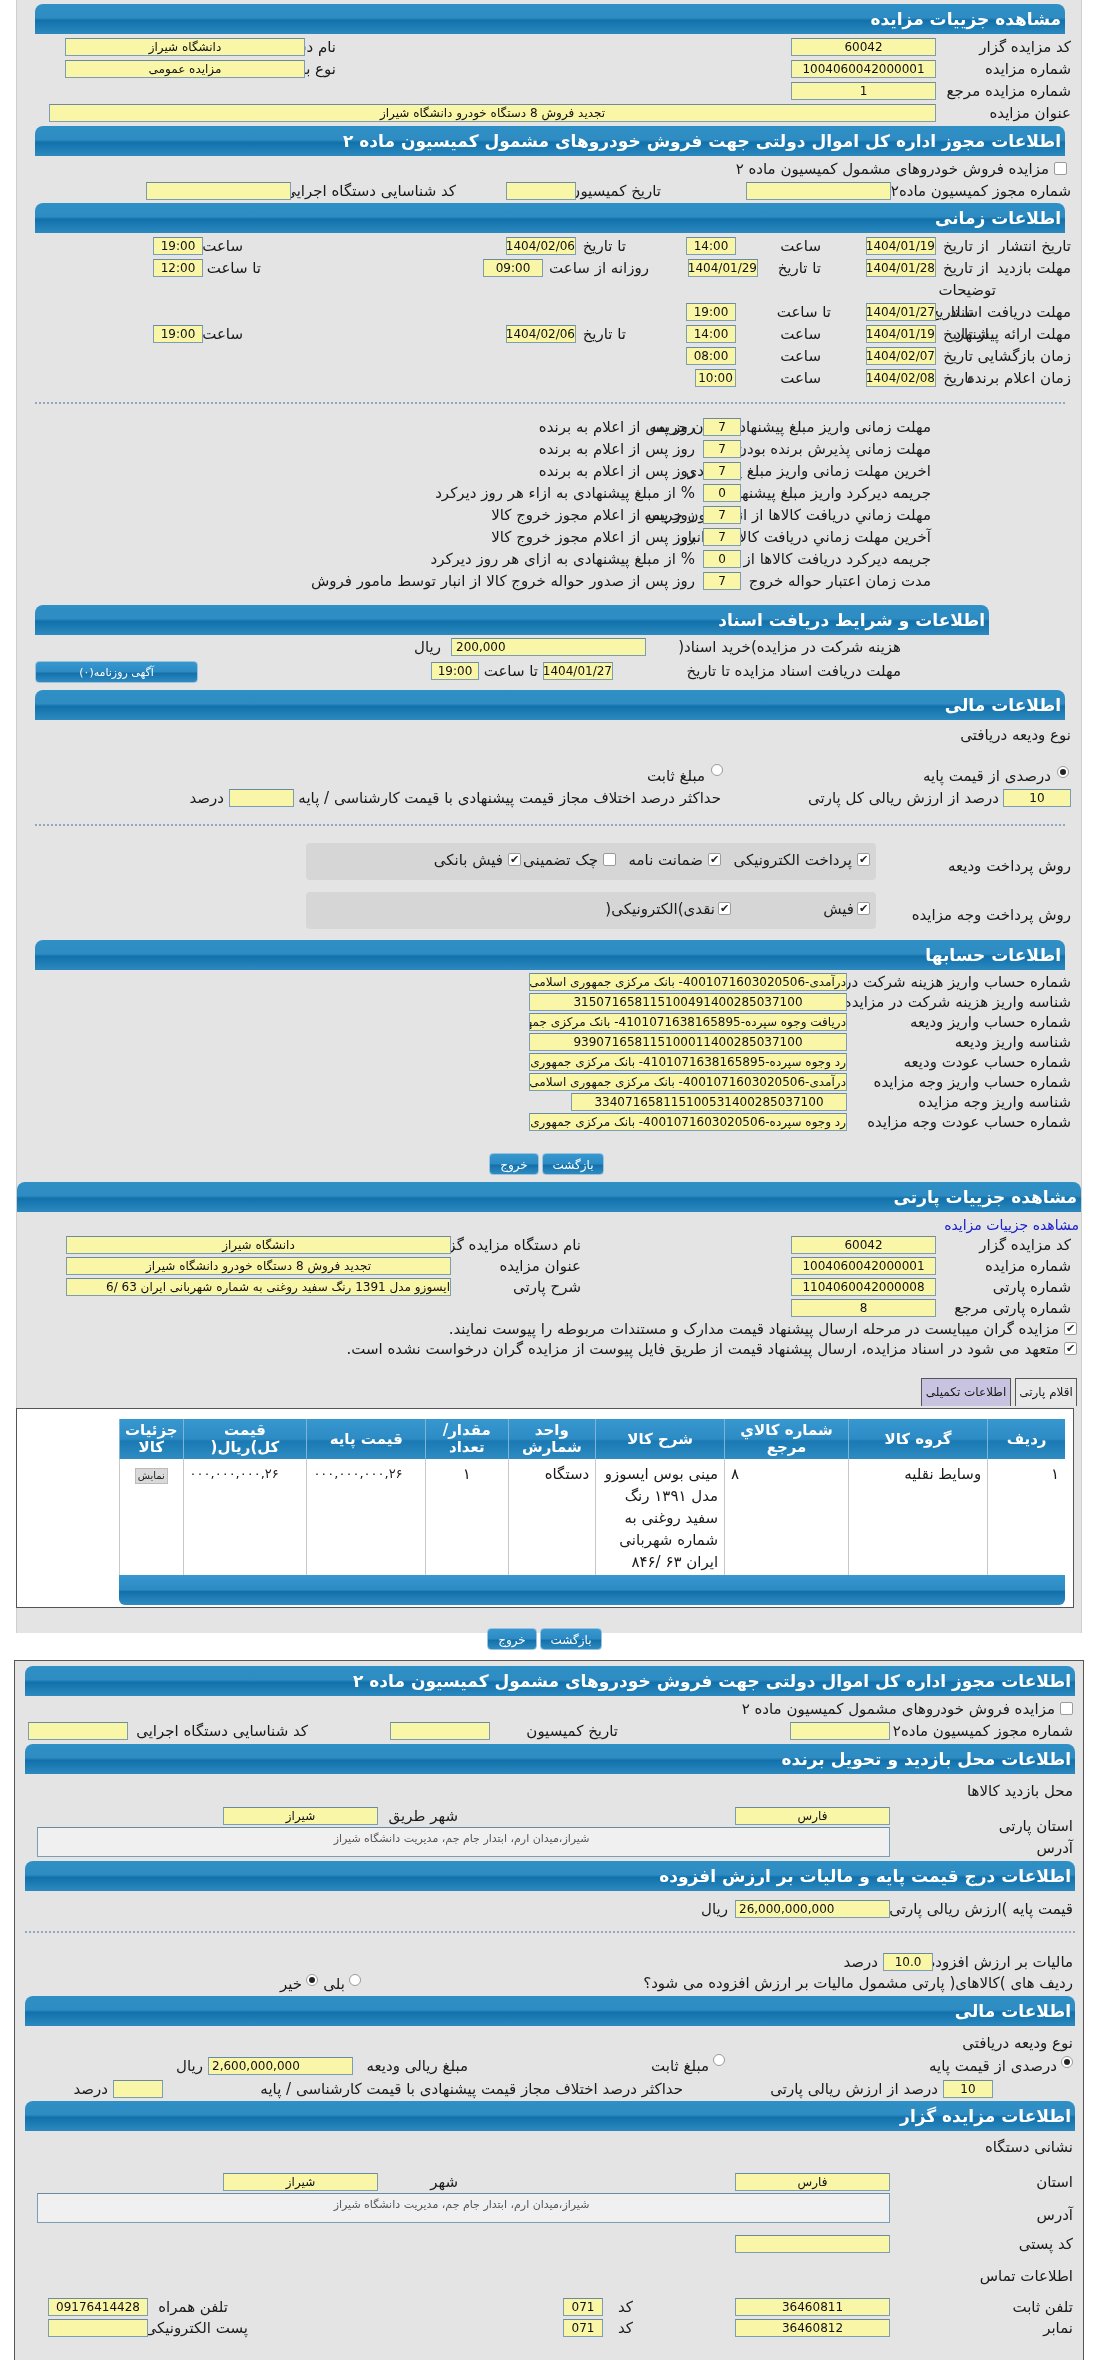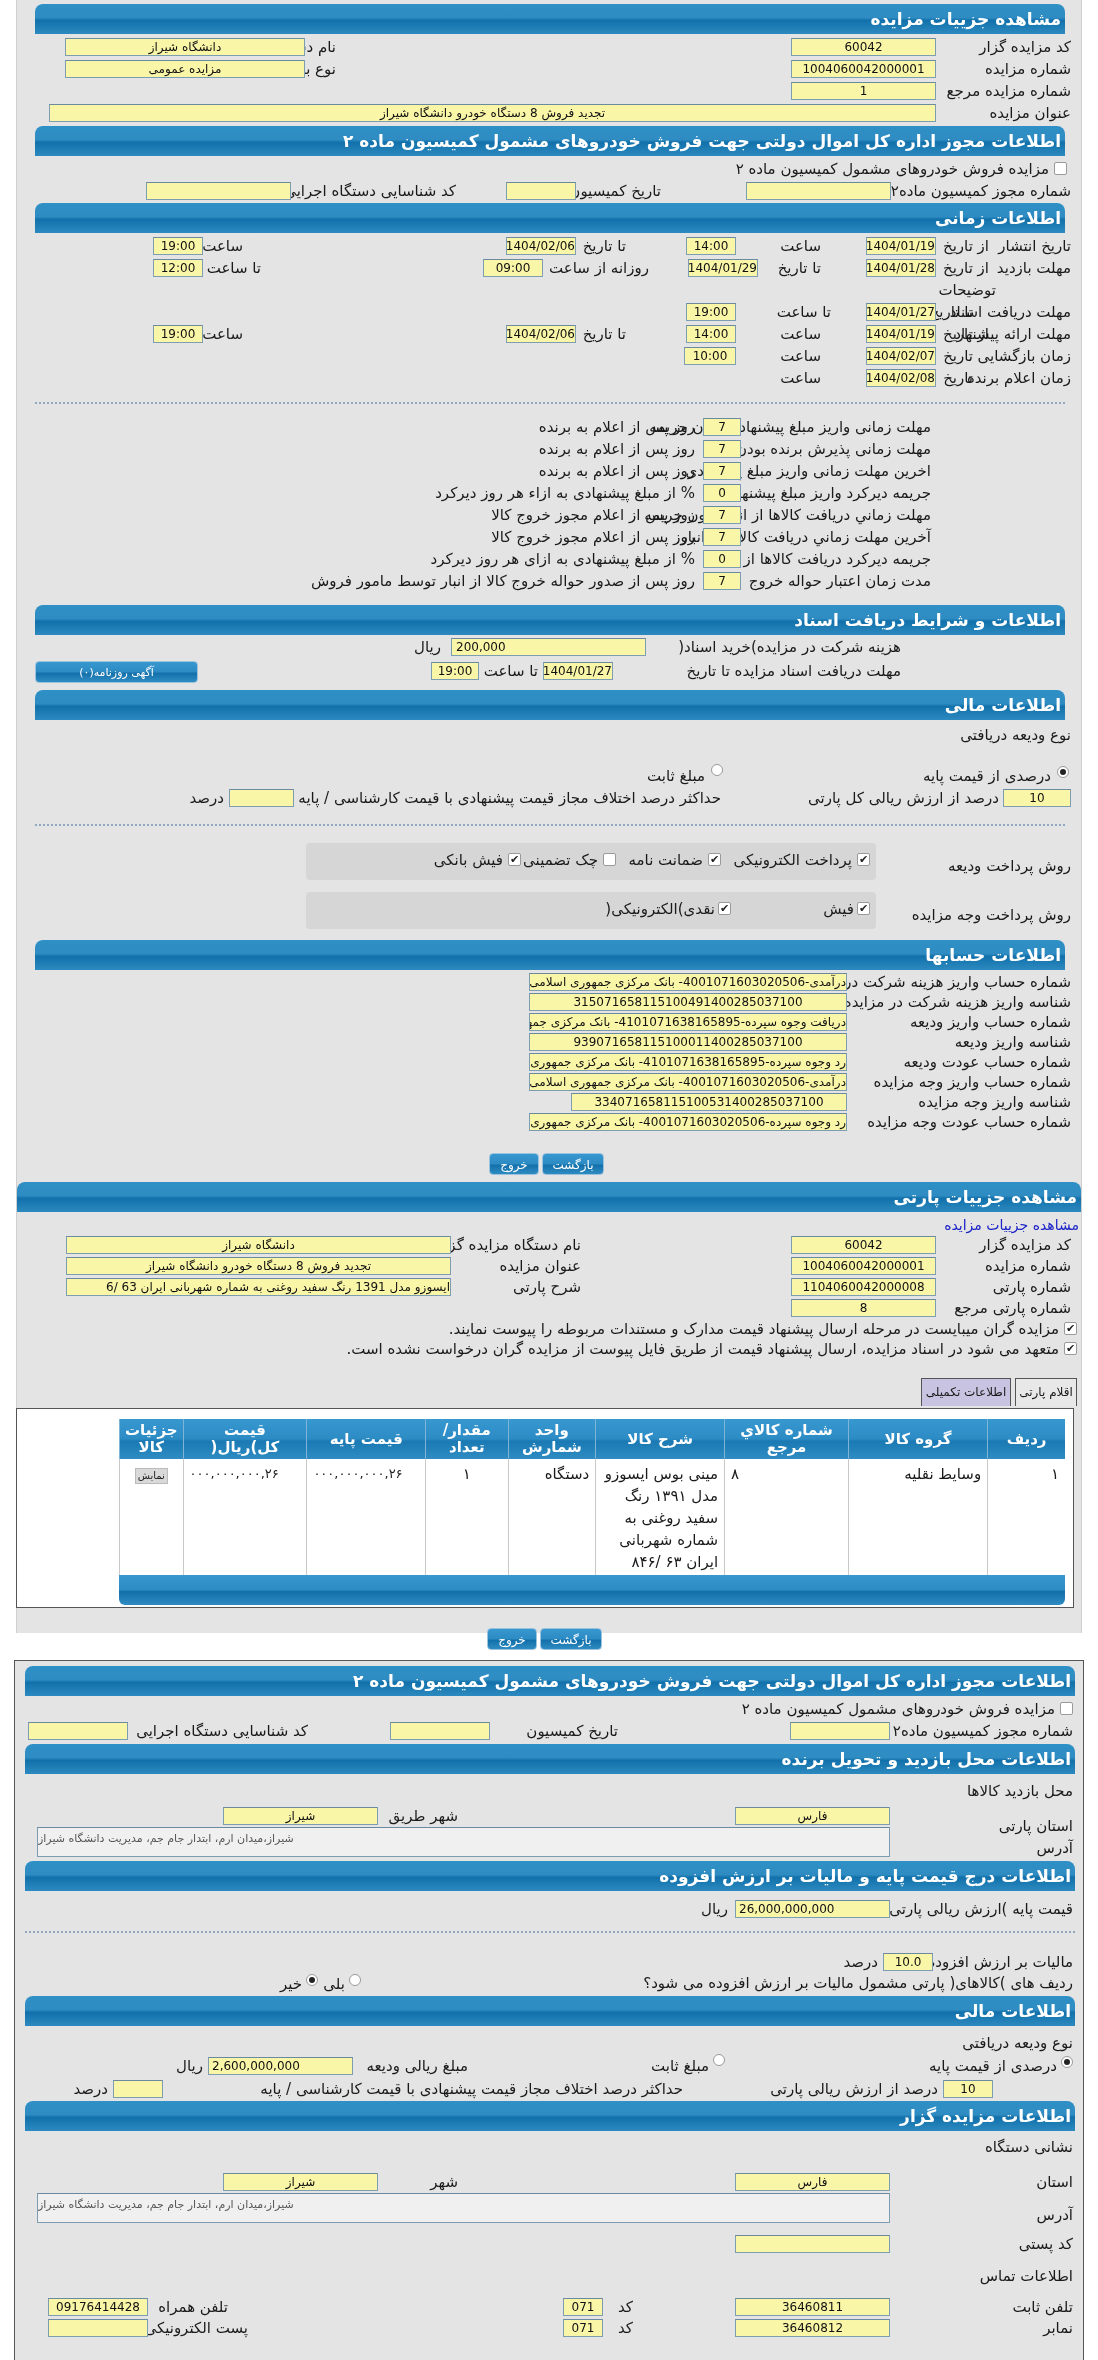--- a/index.html
+++ b/index.html
@@ -22,21 +22,21 @@
     color: #fff; font-size: 17px; font-weight: bold; line-height: 30px;
     padding-right: 4px; white-space: nowrap; overflow: hidden;
   }
   .lbl { position: absolute; white-space: nowrap; font-size: 15px; line-height: 18px; }
   .box {
     position: absolute; height: 18px; background: #faf6a8;
     border: 1px solid #7d9db3; border-top-color: #6b8aa0;
     font-size: 12px; line-height: 16px; text-align: center; white-space: nowrap; overflow: hidden;
     color: #111;
   }
-  .box.gray { background: #f0f0f0; text-align: left; padding-right: 4px; color: #555; line-height: 22px; }
+  .box.gray { background: #f0f0f0; text-align: center; padding-right: 4px; color: #555; line-height: 22px; }
   .box.left { text-align: right; padding-right: 3px; }
   .chk {
     position: absolute; width: 13px; height: 13px; border: 1px solid #9a9a9a; background: #fff;
     border-radius: 2px; font-size: 11px; line-height: 11px; text-align: center; color: #222;
   }
   .radio {
     position: absolute; width: 12px; height: 12px; border: 1px solid #9a9a9a; background: #fff; border-radius: 50%;
   }
   .radio.on::after { content: ""; position: absolute; left: 2px; top: 2px; width: 6px; height: 6px; border-radius: 50%; background: #222; }
   .dots { position: absolute; border-top: 2px dotted #8fa7bf; height: 0; }
@@ -138,21 +138,21 @@
   <span class="lbl" style="right:10px;top:347px">زمان بازگشایی</span>
   <span class="lbl" style="right:108px;top:347px">تاریخ</span>
   <div class="box" style="right:145px;top:347px;width:70px">1404/02/07</div>
   <span class="lbl" style="right:260px;top:347px">ساعت</span>
   <div class="box" style="right:345px;top:347px;width:50px">08:00</div>
 
   <span class="lbl" style="right:10px;top:369px">زمان اعلام برنده</span>
   <span class="lbl" style="right:108px;top:369px">تاریخ</span>
   <div class="box" style="right:145px;top:369px;width:70px">1404/02/08</div>
   <span class="lbl" style="right:260px;top:369px">ساعت</span>
-  <div class="box" style="right:345px;top:347px;width:52px">10:00</div>
+  <div class="box" style="right:345px;top:369px;width:41px">10:00</div>
 
   <div class="dots" style="left:18px;top:402px;width:1030px"></div>
 
   <div class="abs" style="right:150px;top:418px;width:800px">
     <div class="abs" style="right:0;top:0;width:800px;height:22px">
       <span class="lbl" style="right:0;top:0">مهلت زمانی واریز مبلغ پیشنهادی بدون جریمه</span>
       <div class="box" style="right:190px;top:0;width:38px">7</div>
       <span class="lbl" style="right:236px;top:0">روز پس از اعلام به برنده</span>
     </div>
     <div class="abs" style="right:0;top:22px;width:800px;height:22px">
@@ -185,21 +185,21 @@
       <div class="box" style="right:190px;top:0;width:38px">0</div>
       <span class="lbl" style="right:236px;top:0">% از مبلغ پیشنهادی به ازای هر روز دیرکرد</span>
     </div>
     <div class="abs" style="right:0;top:154px;width:800px;height:22px">
       <span class="lbl" style="right:0;top:0">مدت زمان اعتبار حواله خروج</span>
       <div class="box" style="right:190px;top:0;width:38px">7</div>
       <span class="lbl" style="right:236px;top:0">روز پس از صدور حواله خروج کالا از انبار توسط مامور فروش</span>
     </div>
   </div>
 
-  <div class="hdr" style="left:18px;top:605px;width:1030px;">اطلاعات و شرایط دریافت اسناد</div>
+  <div class="hdr" style="left:18px;top:605px;width:954px;">اطلاعات و شرایط دریافت اسناد</div>
   <span class="lbl" style="right:180px;top:638px">هزینه شرکت در مزایده)خرید اسناد(</span>
   <div class="box" style="right:435px;top:638px;width:195px;text-align:left;padding-left:4px">200,000</div>
   <span class="lbl" style="right:640px;top:638px">ریال</span>
   <span class="lbl" style="right:180px;top:662px">مهلت دریافت اسناد مزایده تا تاریخ</span>
   <div class="box" style="right:468px;top:662px;width:70px">1404/01/27</div>
   <span class="lbl" style="right:543px;top:662px">تا ساعت</span>
   <div class="box" style="right:602px;top:662px;width:48px">19:00</div>
   <div class="btn" style="left:18px;top:661px;width:163px;font-size:11px">آگهی روزنامه(۰)</div>
 
   <div class="hdr" style="left:18px;top:690px;width:1030px;">اطلاعات مالی</div>

